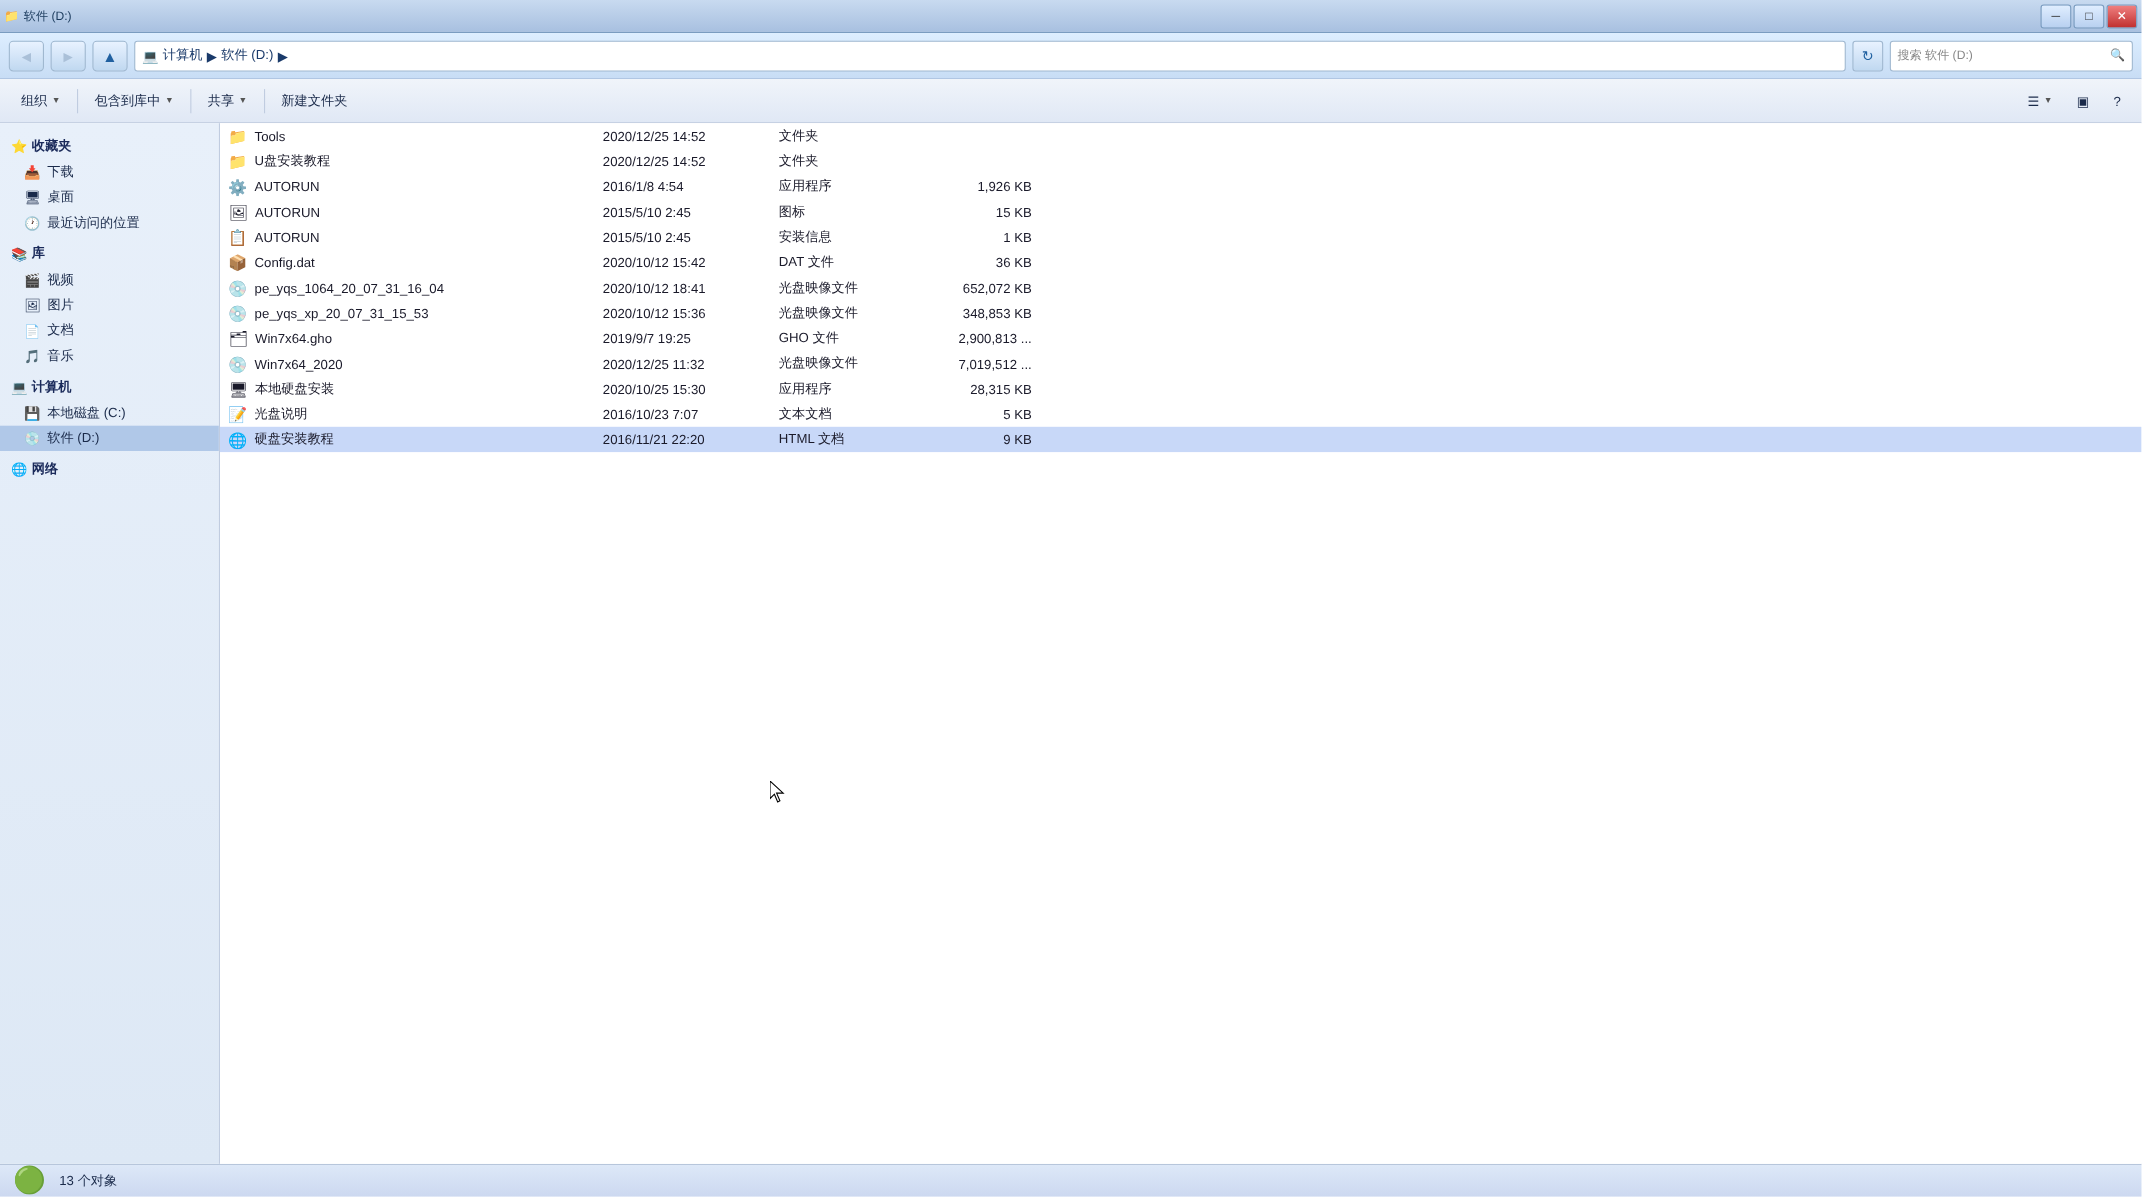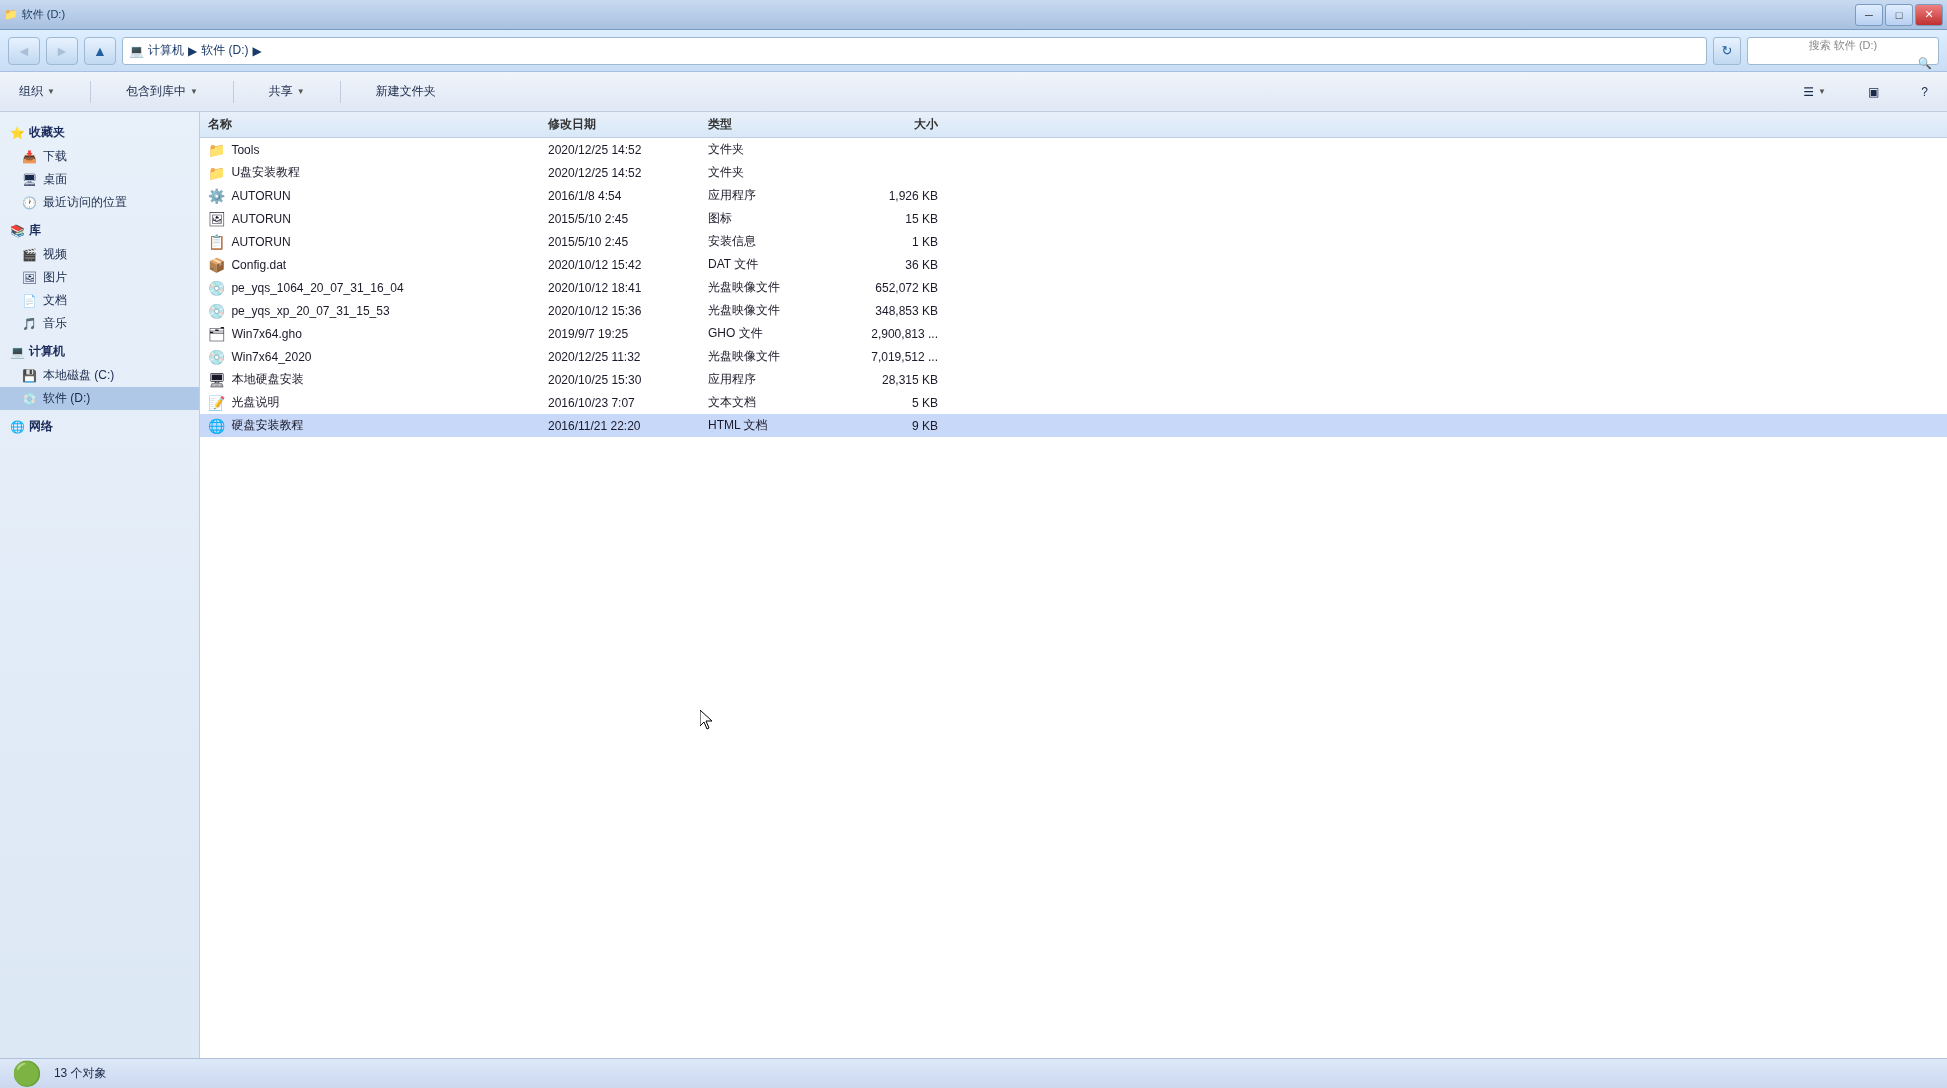--- a/index.html
+++ b/index.html
@@ -83,32 +83,31 @@
       border: 1px solid #a0b8d0;
       border-radius: 3px;
       display: flex;
       align-items: center;
       padding: 0 6px;
       gap: 4px;
       color: #1a3a6a;
       font-size: 12px;
     }
     .search-bar {
-      width: 192px;
+      width: 221px;
       height: 28px;
       background: white;
       border: 1px solid #a0b8d0;
       border-radius: 3px;
       display: flex;
       align-items: center;
       padding: 0 6px;
       gap: 4px;
       color: #888;
       font-size: 11px;
-      flex-direction: column;
     }
     .refresh-btn {
       width: 28px;
       height: 28px;
       border: 1px solid #a0b8d0;
       border-radius: 3px;
       background: linear-gradient(to bottom, #e8f2ff, #c0d8f0);
       cursor: pointer;
       display: flex;
       align-items: center;
@@ -117,21 +116,21 @@
       color: #2060a0;
     }
 
     
     .toolbar {
       height: 40px;
       background: linear-gradient(to bottom, #f0f4fa, #e0e8f5);
       display: flex;
       align-items: center;
       padding: 0 8px;
-      gap: 20px;
+      gap: 0;
       border-bottom: 1px solid #c0cce0;
     }
     .tool-btn {
       height: 30px;
       padding: 0 10px;
       border: 1px solid transparent;
       border-radius: 3px;
       background: transparent;
       cursor: pointer;
       display: flex;
@@ -371,26 +370,20 @@
     <div class="sidebar-section">
       <div class="sidebar-header">
         <span>🌐</span>
         <span>网络</span>
       </div>
     </div>
   </div>
 
   <div class="content-area">
 
-    <div class="file-list-header">
-      <div class="col-name">名称</div>
-      <div class="col-date">修改日期</div>
-      <div class="col-type">类型</div>
-      <div class="col-size">大小</div>
-    </div>
 
     <div id="file-list">
         <div class="file-row">
     <div class="col-name">
       <span style="font-size:14px;">📁</span>
       <span>Tools</span>
     </div>
     <div class="col-date">2020/12/25 14:52</div>
     <div class="col-type">文件夹</div>
     <div class="col-size"></div>

